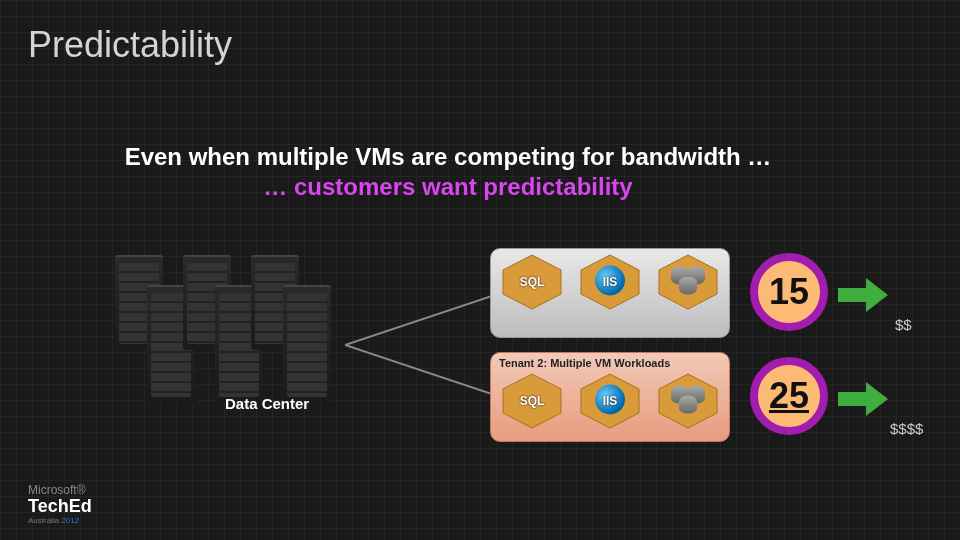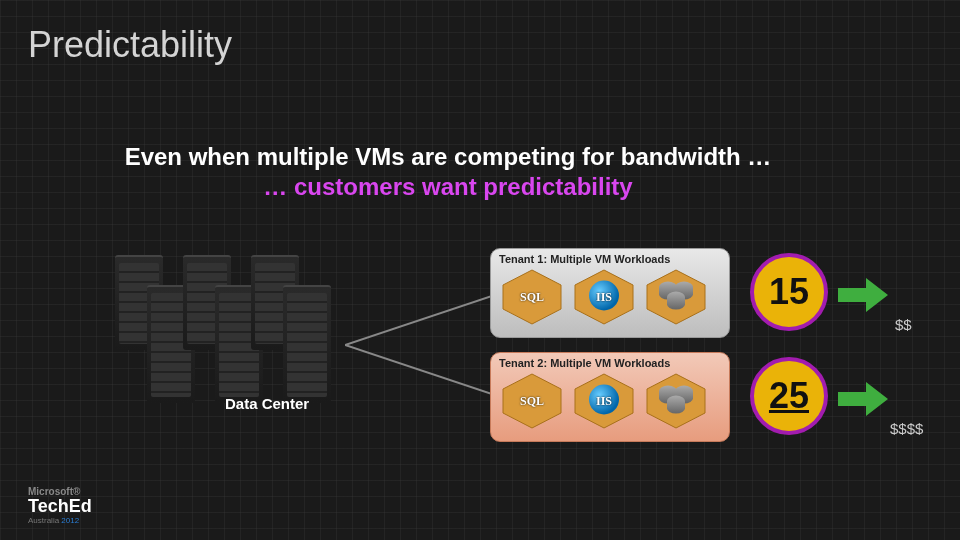--- a/index.html
+++ b/index.html
@@ -112,22 +112,21 @@
   }
   .tenant-label {
     font-size: 11px;
     color: #222;
     font-weight: 600;
     margin-bottom: 3px;
   }
   .vm-row {
     display: flex;
     gap: 6px;
-    justify-content: flex-start;
-    font-family: Liberation Serif, serif;
+    justify-content: space-between;
   }
   .vm {
     width: 66px;
     height: 58px;
     position: relative;
   }
   .vm svg { width: 100%; height: 100%; }
   .vm-label {
     position: absolute;
     top: 50%;
@@ -158,22 +157,22 @@
   .cyls .c1 { top: 0; left: 0; }
   .cyls .c2 { top: 0; right: 0; }
   .cyls .c3 { bottom: 0; left: 8px; }
 
   
   .metric {
     position: absolute;
     width: 78px;
     height: 78px;
     border-radius: 50%;
-    background: #eab308;
-    border: 4px solid #a21caf;
+    background: #fdba74;
+    border: 8px solid #a21caf;
     display: flex;
     align-items: center;
     justify-content: center;
     font-size: 36px;
     font-weight: 800;
     color: #111;
   }
   .m1 { top: 253px; left: 750px; }
   .m2 { top: 357px; left: 750px; text-decoration: underline; }
 
@@ -196,21 +195,21 @@
 
   
   .footer {
     position: absolute;
     bottom: 14px;
     left: 28px;
     font-size: 10px;
     color: #aaa;
     line-height: 1.1;
   }
-  .footer .ms { font-size: 10px; color: #888; font-weight: bold; }
+  .footer .ms { font-size: 12px; color: #888; }
   .footer .teched { font-size: 18px; font-weight: 700; color: #fff; }
   .footer .au { font-size: 8px; color: #777; }
   .footer .au .yr { color: #2a7dd4; }
 </style>
 </head>
 <body>
 
 <div class="title">Predictability</div>
 
 <div class="subtitle">
@@ -227,21 +226,20 @@
   <div class="rack r6"></div>
 </div>
 <div class="dc-label">Data Center</div>
 
 <svg class="connector" viewBox="0 0 150 130">
   <line x1="0" y1="65" x2="150" y2="15" stroke="#888" stroke-width="2"></line>
   <line x1="0" y1="65" x2="150" y2="115" stroke="#888" stroke-width="2"></line>
 </svg>
 
 <div class="tenant t1">
-  <div class="tenant-label">Tenant 1: Multiple VM Workloads</div>
   <div class="vm-row">
     <div class="vm">
       <svg viewBox="0 0 66 58">
           <polygon points="33,2 62,17 62,41 33,56 4,41 4,17" fill="#d99a3a" stroke="#a8701a" stroke-width="1"></polygon>
         </svg>
       <div class="vm-label">SQL</div>
     </div>
     <div class="vm iis">
       <svg viewBox="0 0 66 58">
           <polygon points="33,2 62,17 62,41 33,56 4,41 4,17" fill="#d99a3a" stroke="#a8701a" stroke-width="1"></polygon>

